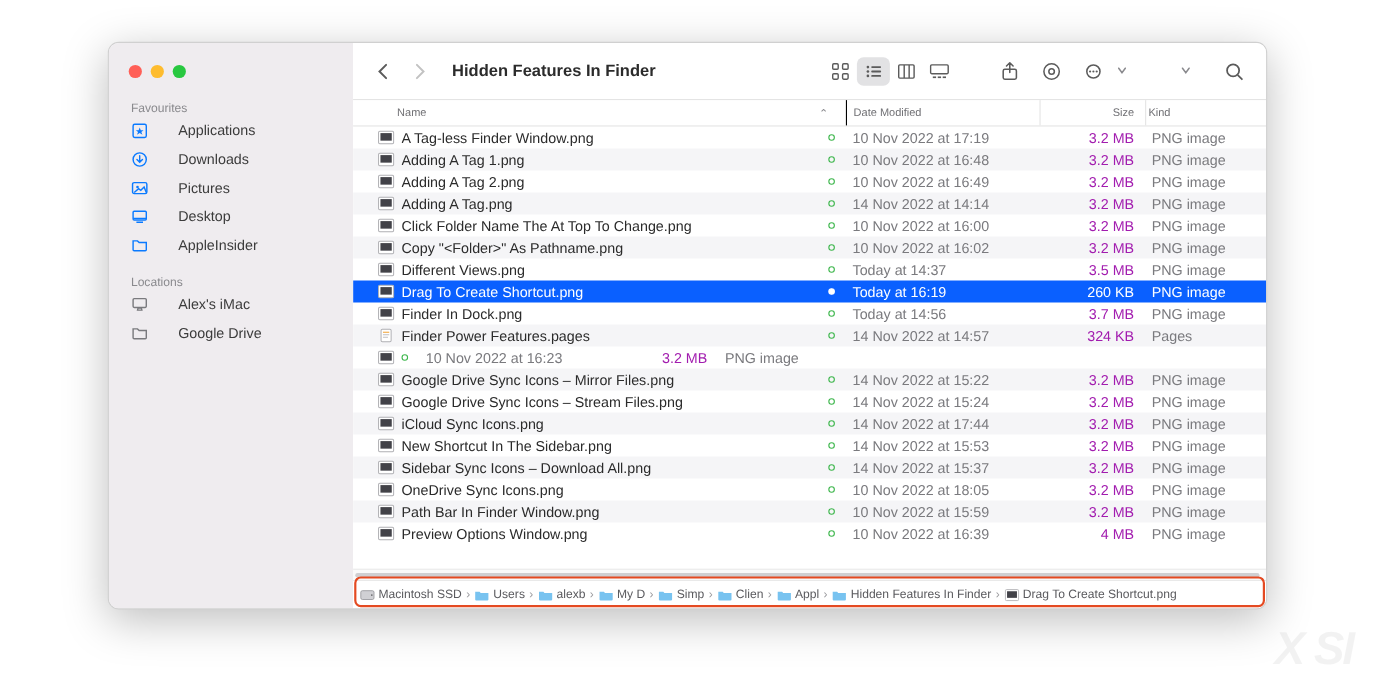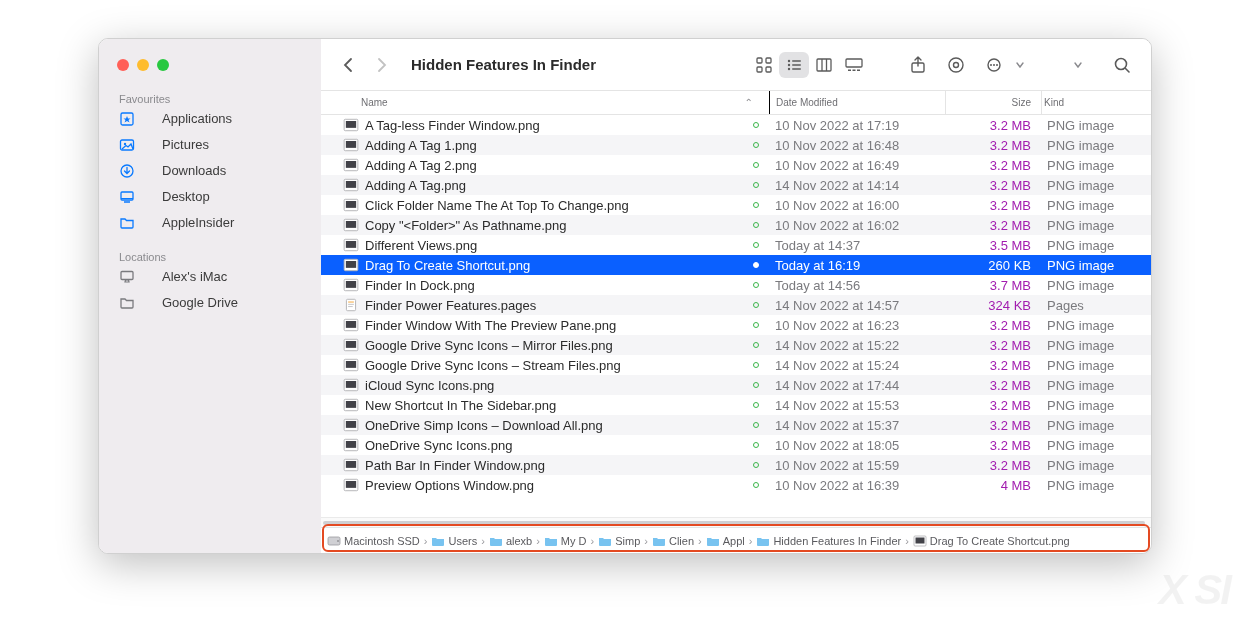--- a/index.html
+++ b/index.html
@@ -75,35 +75,35 @@
             <svg viewBox="0 0 16 16">
               <rect x="2" y="2" width="12" height="12" rx="1.5" fill="none" stroke="#0a7aff" stroke-width="1.3"></rect>
               <path d="M8 5 L9 7.5 L11.5 7.5 L9.5 9 L10.5 11.5 L8 10 L5.5 11.5 L6.5 9 L4.5 7.5 L7 7.5 Z" fill="#0a7aff"></path>
             </svg>
           </span>
       <span>Applications</span>
     </div>
         <div class="sb-item">
       <span class="sb-icon">
             <svg viewBox="0 0 16 16">
+              <circle cx="8" cy="8" r="6" fill="none" stroke="#0a7aff" stroke-width="1.3"></circle>
+              <path d="M8 4.5 L8 10 M5.5 8 L8 10.5 L10.5 8" fill="none" stroke="#0a7aff" stroke-width="1.3" stroke-linecap="round"></path>
+            </svg>
+          </span>
+      <span>Downloads</span>
+    </div>
+        <div class="sb-item">
+      <span class="sb-icon">
+            <svg viewBox="0 0 16 16">
               <rect x="1.5" y="3" width="13" height="10" rx="1.5" fill="none" stroke="#0a7aff" stroke-width="1.3"></rect>
               <circle cx="6" cy="7" r="1.2" fill="#0a7aff"></circle>
               <path d="M3 12 L7 8.5 L9 10 L12 7 L14 12" fill="none" stroke="#0a7aff" stroke-width="1.3"></path>
             </svg>
           </span>
       <span>Pictures</span>
-    </div>
-        <div class="sb-item">
-      <span class="sb-icon">
-            <svg viewBox="0 0 16 16">
-              <circle cx="8" cy="8" r="6" fill="none" stroke="#0a7aff" stroke-width="1.3"></circle>
-              <path d="M8 4.5 L8 10 M5.5 8 L8 10.5 L10.5 8" fill="none" stroke="#0a7aff" stroke-width="1.3" stroke-linecap="round"></path>
-            </svg>
-          </span>
-      <span>Downloads</span>
     </div>
         <div class="sb-item">
       <span class="sb-icon">
             <svg viewBox="0 0 16 16">
               <rect x="2" y="3" width="12" height="8" rx="1" fill="none" stroke="#0a7aff" stroke-width="1.3"></rect>
               <line x1="2" y1="9.5" x2="14" y2="9.5" stroke="#0a7aff" stroke-width="1.1"></line>
               <line x1="5" y1="13" x2="11" y2="13" stroke="#0a7aff" stroke-width="1.3"></line>
             </svg>
           </span>
       <span>Desktop</span>
@@ -367,21 +367,20 @@
       <span class="sz">324 KB</span>
       <span class="kd">Pages</span>
     </div>
         <div class="row">
       <span class="ficon">
             <svg viewBox="0 0 14 12">
               <rect x="1" y="1" width="12" height="10" rx="1" fill="#fff" stroke="#b0b0b4" stroke-width="0.8"></rect>
               <rect x="2.5" y="2.5" width="9" height="6" fill="#424248"></rect>
             </svg>
           </span>
-      <span class="fname">Finder Window With The Preview Pane.png</span>
       <span class="sync"></span>
       <span class="dm">10 Nov 2022 at 16:23</span>
       <span class="sz">3.2 MB</span>
       <span class="kd">PNG image</span>
     </div>
         <div class="row">
       <span class="ficon">
             <svg viewBox="0 0 14 12">
               <rect x="1" y="1" width="12" height="10" rx="1" fill="#fff" stroke="#b0b0b4" stroke-width="0.8"></rect>
               <rect x="2.5" y="2.5" width="9" height="6" fill="#424248"></rect>
@@ -432,21 +431,21 @@
       <span class="sz">3.2 MB</span>
       <span class="kd">PNG image</span>
     </div>
         <div class="row">
       <span class="ficon">
             <svg viewBox="0 0 14 12">
               <rect x="1" y="1" width="12" height="10" rx="1" fill="#fff" stroke="#b0b0b4" stroke-width="0.8"></rect>
               <rect x="2.5" y="2.5" width="9" height="6" fill="#424248"></rect>
             </svg>
           </span>
-      <span class="fname">OneDrive Simp Icons – Download All.png</span>
+      <span class="fname">Sidebar Sync Icons – Download All.png</span>
       <span class="sync"></span>
       <span class="dm">14 Nov 2022 at 15:37</span>
       <span class="sz">3.2 MB</span>
       <span class="kd">PNG image</span>
     </div>
         <div class="row">
       <span class="ficon">
             <svg viewBox="0 0 14 12">
               <rect x="1" y="1" width="12" height="10" rx="1" fill="#fff" stroke="#b0b0b4" stroke-width="0.8"></rect>
               <rect x="2.5" y="2.5" width="9" height="6" fill="#424248"></rect>

